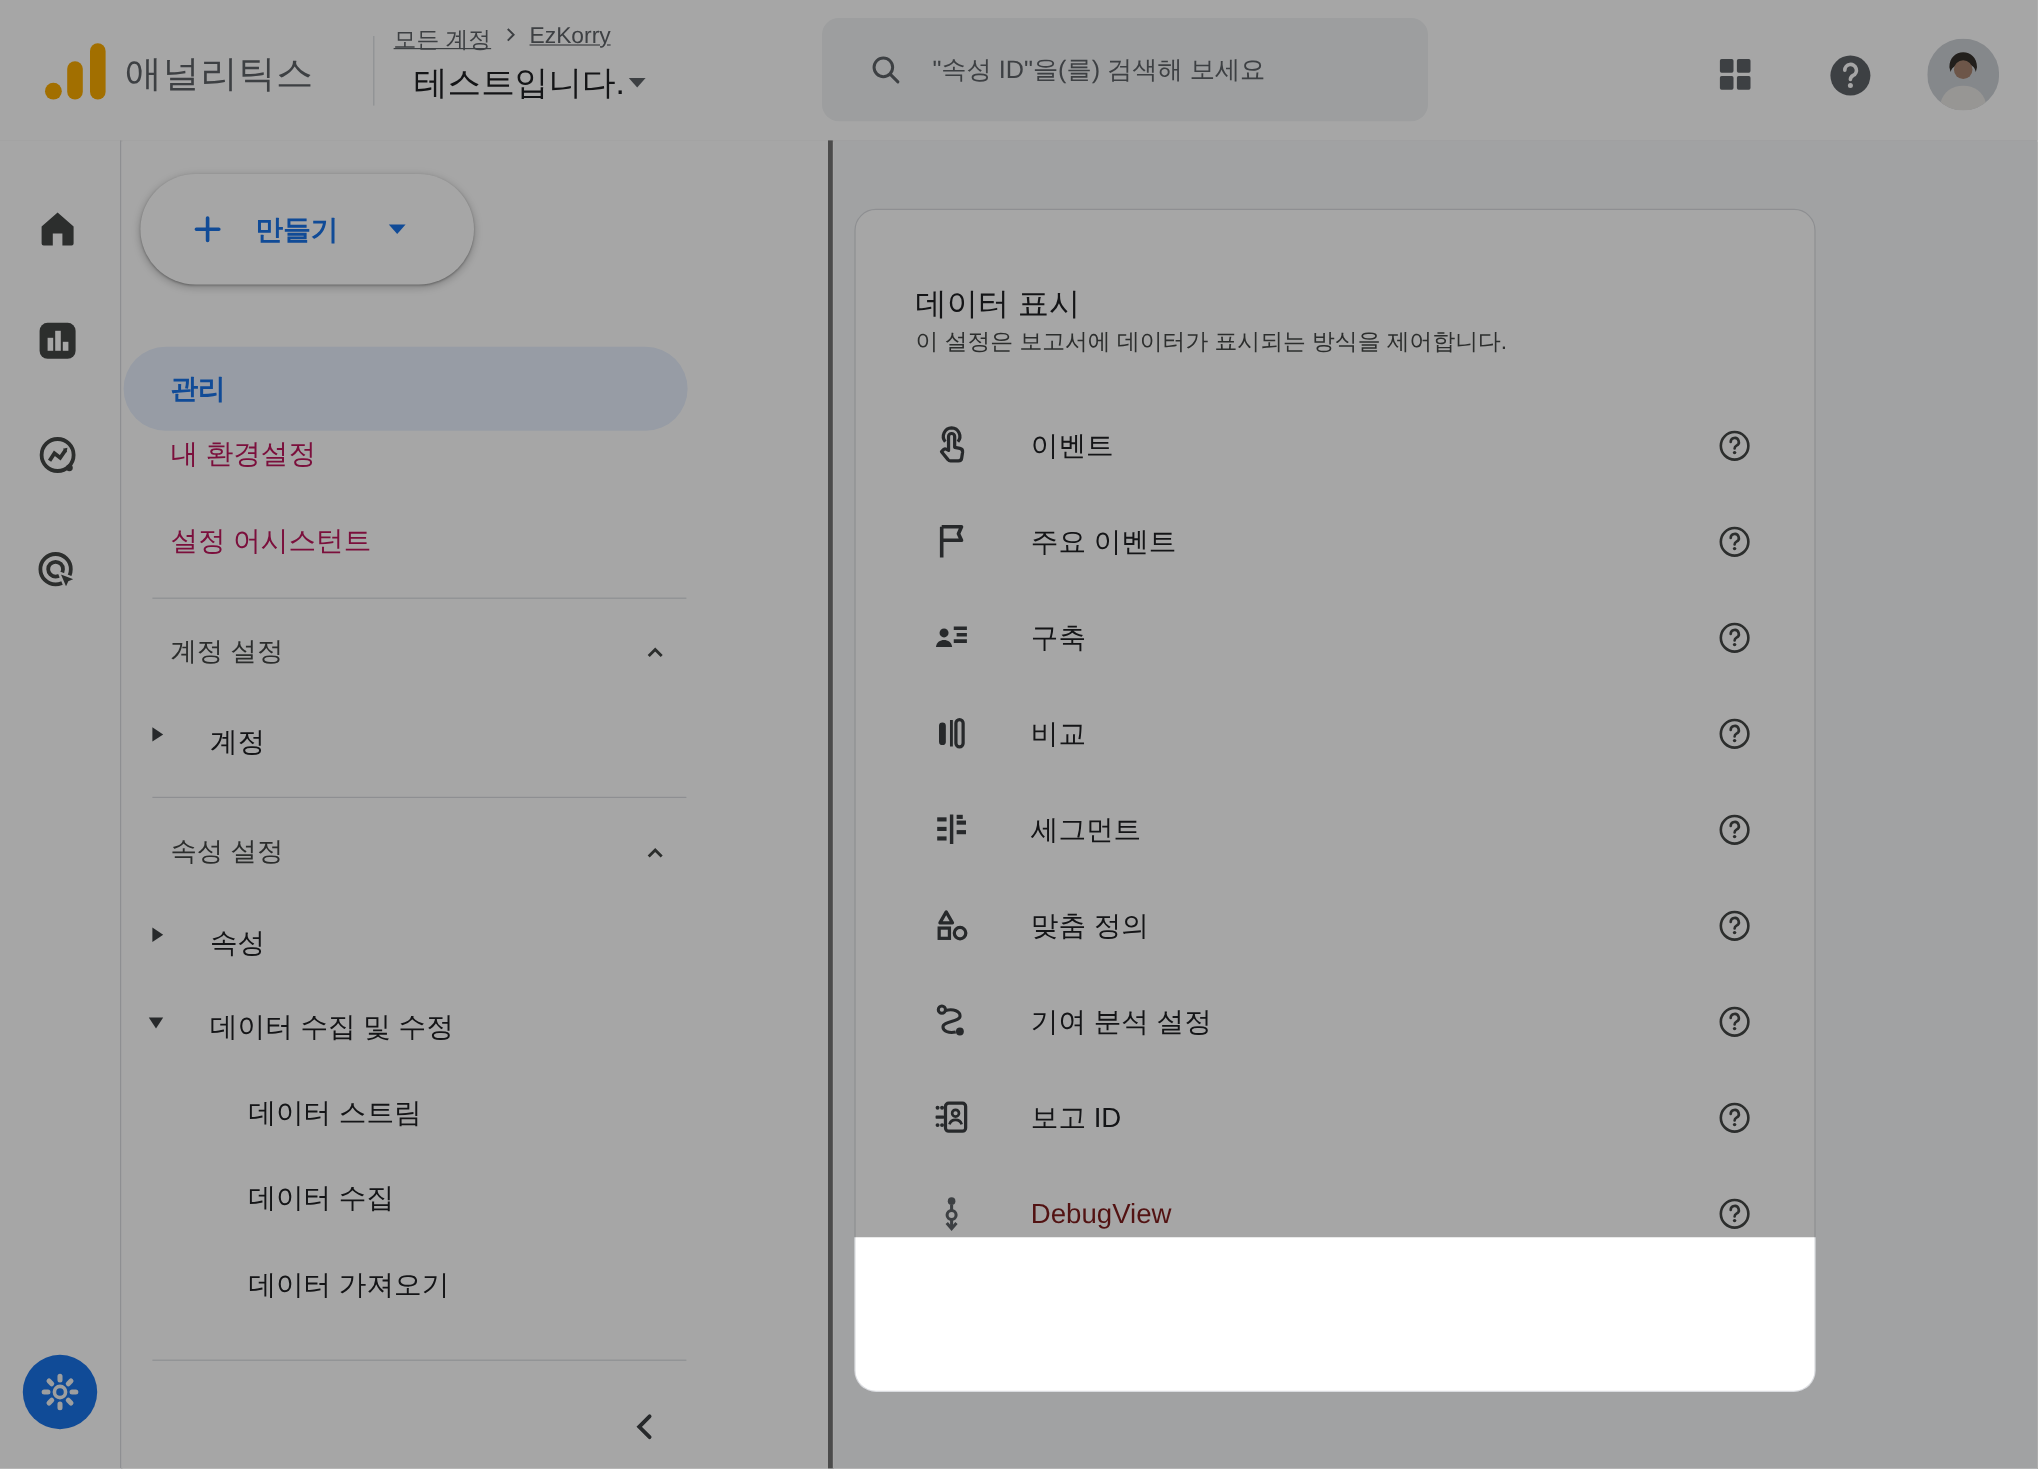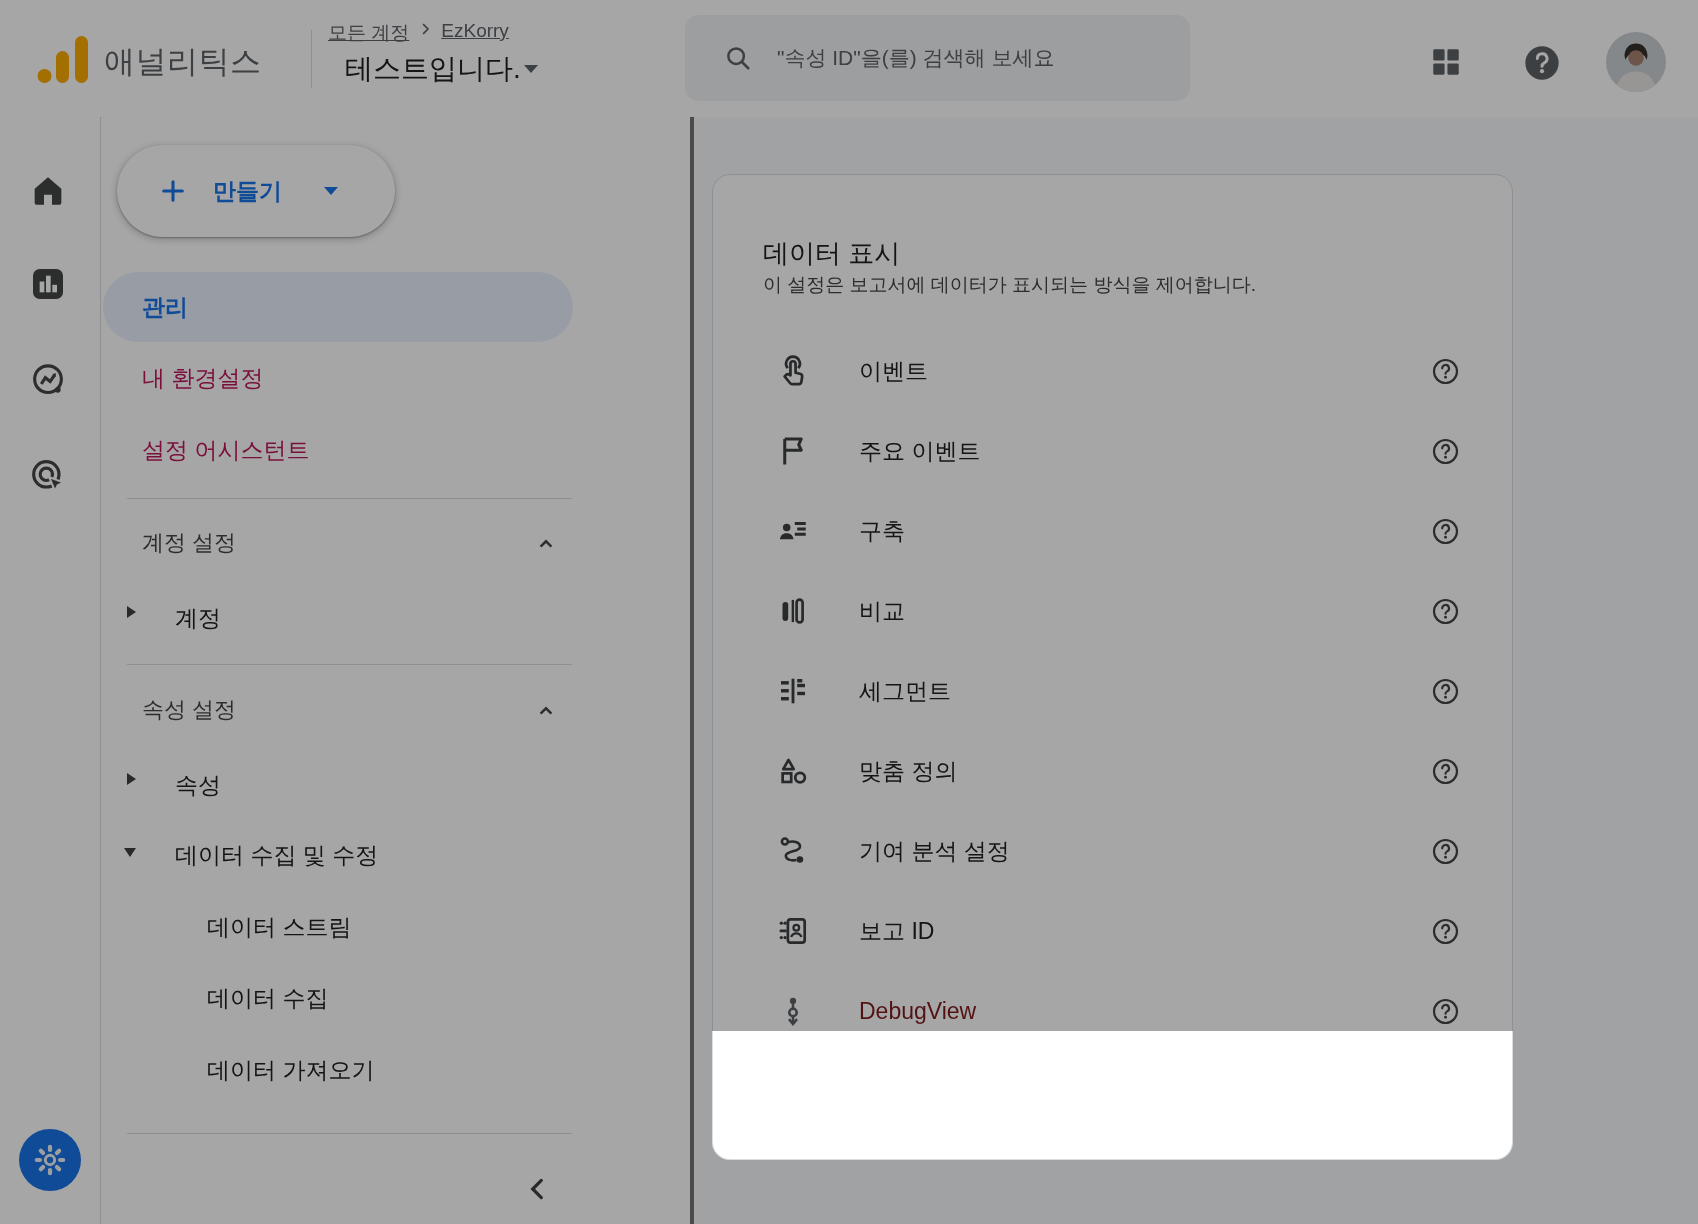--- a/index.html
+++ b/index.html
@@ -32,21 +32,21 @@
   .gear-btn svg{width:36px;height:36px;}
 
   
   .nav{position:absolute;left:102px;top:117px;width:592px;height:1107px;background:#fff;border-right:4px solid #737373;box-sizing:border-box;}
   .create-btn{position:absolute;left:15px;top:28px;width:278px;height:92px;border-radius:46px;background:#fff;
               box-shadow:0 1px 2px rgba(0,0,0,.3),0 2px 6px 2px rgba(0,0,0,.15);
               display:flex;align-items:center;padding-left:42px;gap:26px;box-sizing:border-box;color:var(--accent,#1a73e8);cursor:pointer;}
   .create-btn .plus{width:28px;height:28px;}
   .create-btn .lbl{font-size:23px;font-weight:bold;}
   .create-btn .caret-down{border-top-color:var(--accent,#1a73e8);margin-left:16px;}
-  .nav-sel{position:absolute;left:1px;top:155px;width:470px;height:70px;border-radius:35px;background:var(--selected-bg,#e8f0fe);}
+  .nav-sel{position:absolute;left:1px;top:172px;width:470px;height:70px;border-radius:35px;background:var(--selected-bg,#e8f0fe);}
   .nav-sel .lbl{position:absolute;left:39px;top:0;height:70px;line-height:70px;font-size:23px;color:var(--accent,#1a73e8);font-weight:bold;}
   .nv{position:absolute;left:40px;height:34px;line-height:34px;font-size:23px;color:#be185d;cursor:pointer;}
   .ndiv{position:absolute;left:25px;width:445px;height:1px;background:#dadce0;}
   .sect{position:absolute;left:40px;height:30px;line-height:30px;font-size:22px;color:#444746;cursor:pointer;}
   .sect-chev{position:absolute;left:431px;width:26px;height:26px;color:#444746;cursor:pointer;}
   .tri-r{position:absolute;width:0;height:0;border-top:6px solid transparent;border-bottom:6px solid transparent;border-left:9px solid #3c4043;}
   .tri-d{position:absolute;width:0;height:0;border-left:6px solid transparent;border-right:6px solid transparent;border-top:9px solid #3c4043;}
   .sub{position:absolute;left:73px;height:34px;line-height:34px;font-size:23px;color:#202124;cursor:pointer;}
   .sub2{position:absolute;left:105px;height:34px;line-height:34px;font-size:23px;color:#202124;cursor:pointer;}
   .collapse{position:absolute;left:420px;top:1056px;width:32px;height:32px;color:#3c4043;cursor:pointer;}

